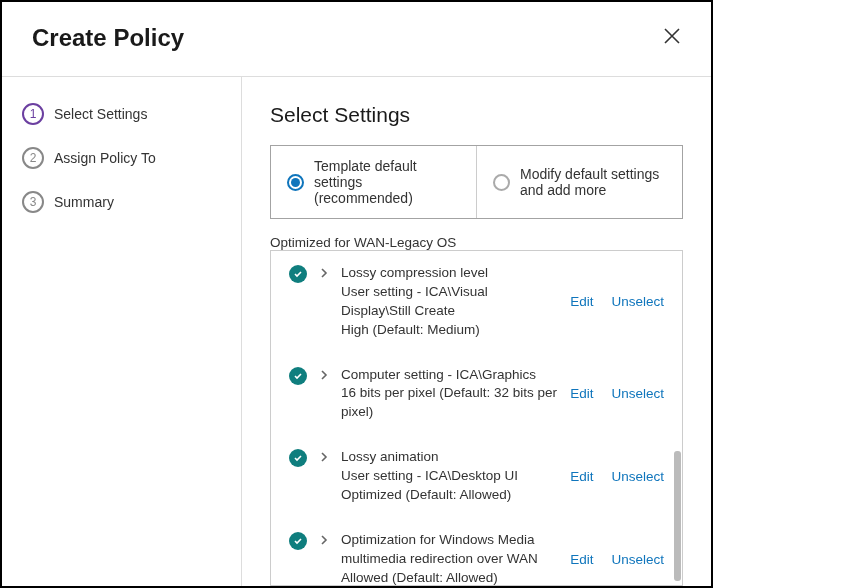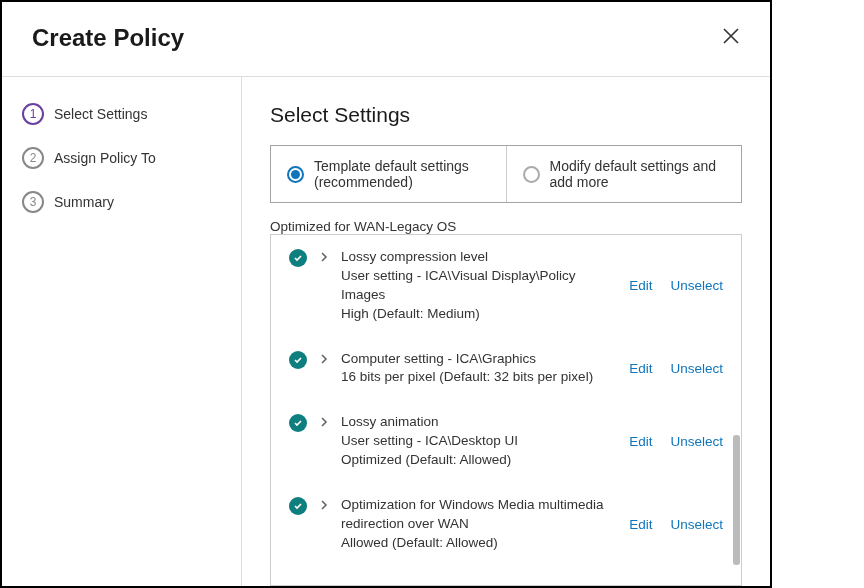--- a/index.html
+++ b/index.html
@@ -1,17 +1,17 @@
 <!DOCTYPE html>
 <html><head>
 <meta charset="utf-8">
 <style>
   * { box-sizing: border-box; margin: 0; padding: 0; }
   body { font-family: -apple-system, BlinkMacSystemFont, "Segoe UI", Arial, sans-serif; background: #fff; color: #333; }
-  .outer { width: 772px; height: 588px; border: 2px solid #000; position: relative; overflow: hidden; }
+  .outer { width: 713px; height: 588px; border: 2px solid #000; position: relative; overflow: hidden; }
   .header { padding: 22px 30px 24px 30px; display: flex; justify-content: space-between; align-items: center; border-bottom: 1px solid #ddd; }
   .header h1 { font-size: 24px; font-weight: 600; color: #1a1a1a; }
   .close-btn { cursor: pointer; }
   .body { display: flex; height: calc(100% - 75px); }
   .sidebar { width: 240px; border-right: 1px solid #ddd; padding: 26px 20px 20px 20px; }
   .step { display: flex; align-items: center; gap: 10px; margin-bottom: 22px; cursor: pointer; }
   .step-circle { width: 22px; height: 22px; border-radius: 50%; border: 2px solid #888; display: flex; align-items: center; justify-content: center; font-size: 12px; color: #888; flex-shrink: 0; }
   .step.active .step-circle { border-color: #6b3fa0; color: #6b3fa0; }
   .step-label { font-size: 14px; color: #333; }
   .main { flex: 1; padding: 26px 28px 0 28px; display: flex; flex-direction: column; overflow: hidden; }
@@ -81,21 +81,21 @@
           <span class="check">
               <svg width="10" height="10" viewBox="0 0 10 10">
                 <path d="M2 5 L4 7 L8 3" stroke="#fff" stroke-width="1.6" fill="none"></path>
               </svg>
             </span>
           <span class="chevron"><svg width="10" height="14" viewBox="0 0 10 14">
                 <path d="M3 3 L7 7 L3 11" stroke="#666" stroke-width="1.6" fill="none"></path>
               </svg></span>
           <div class="setting-text">
             <div class="setting-title">Lossy compression level</div>
-            <div class="setting-path">User setting - ICA\Visual Display\Policy Images</div>
+            <div class="setting-path">User setting - ICA\Visual Display\Still Create</div>
             <div class="setting-value">High (Default: Medium)</div>
           </div>
           <div class="actions">
             <span class="action-link">Edit</span>
             <span class="action-link">Unselect</span>
           </div>
         </div>
 
         <div class="setting">
           <span class="check">

